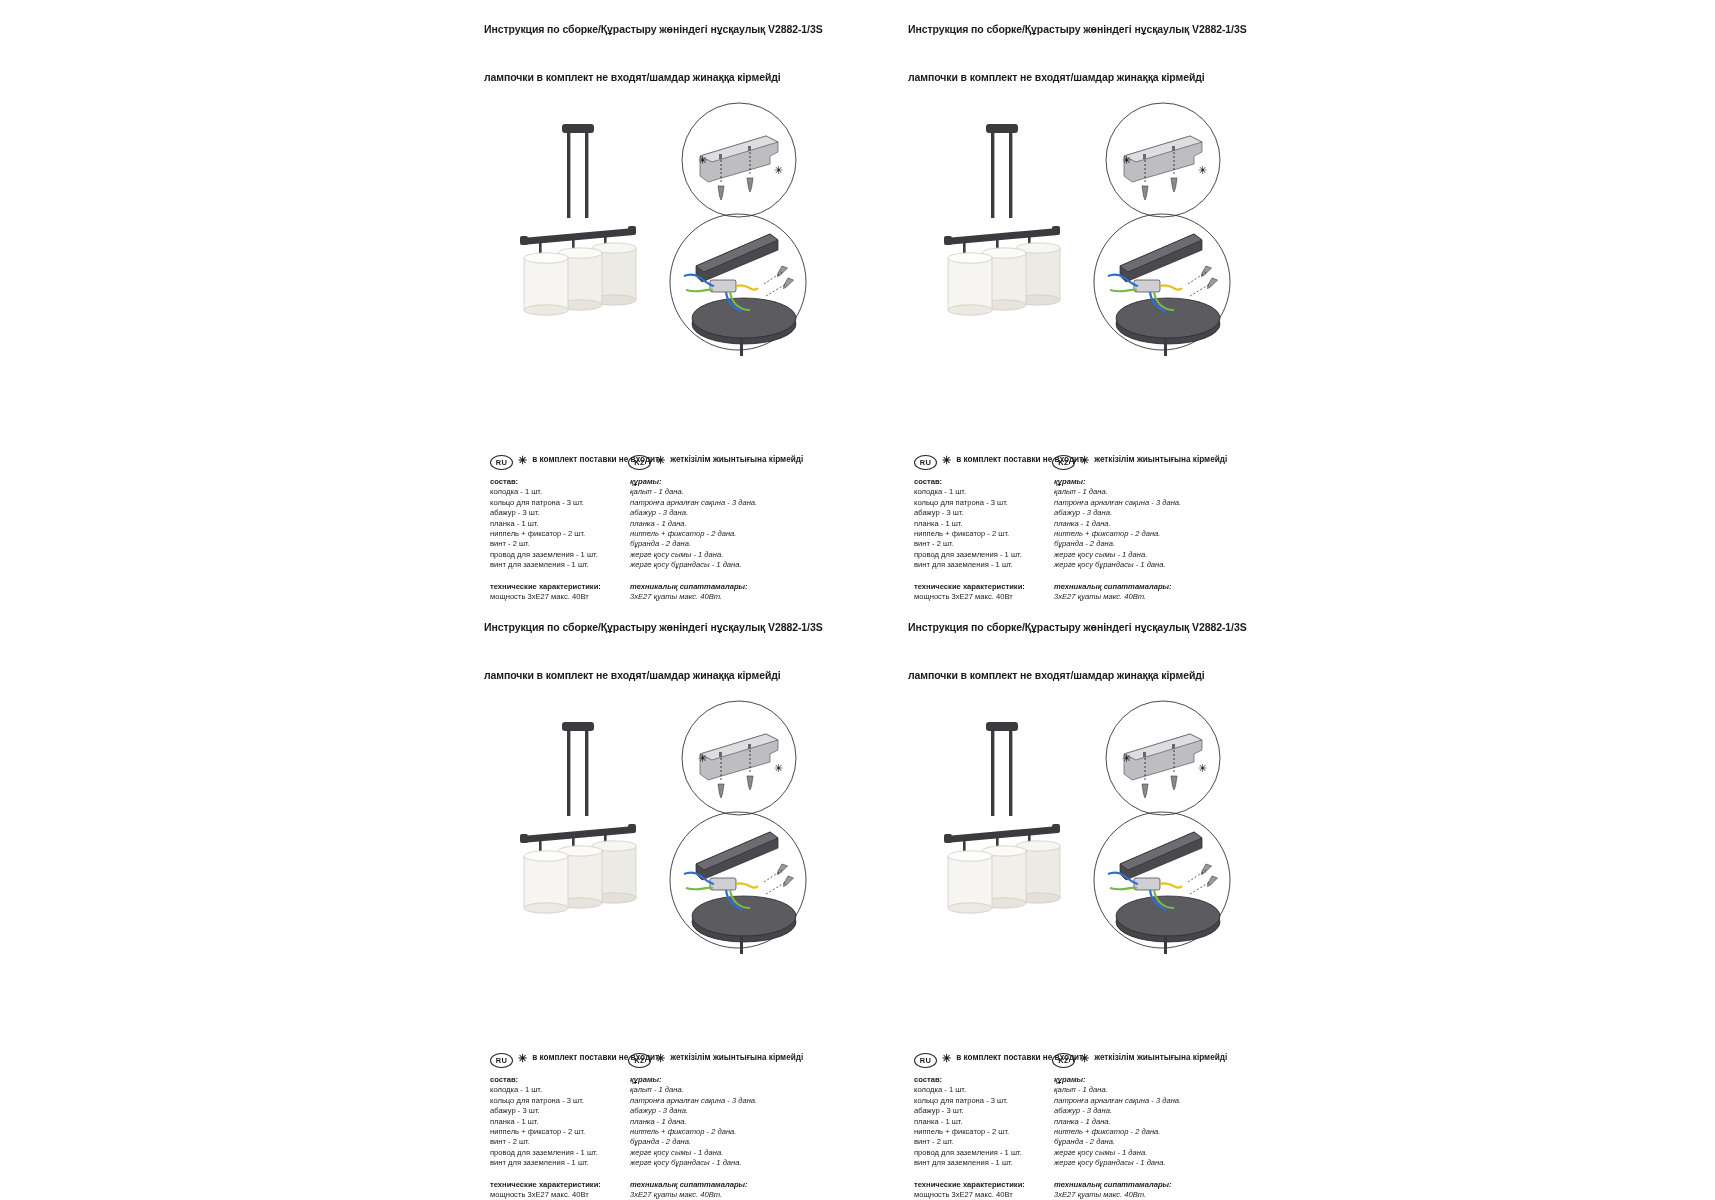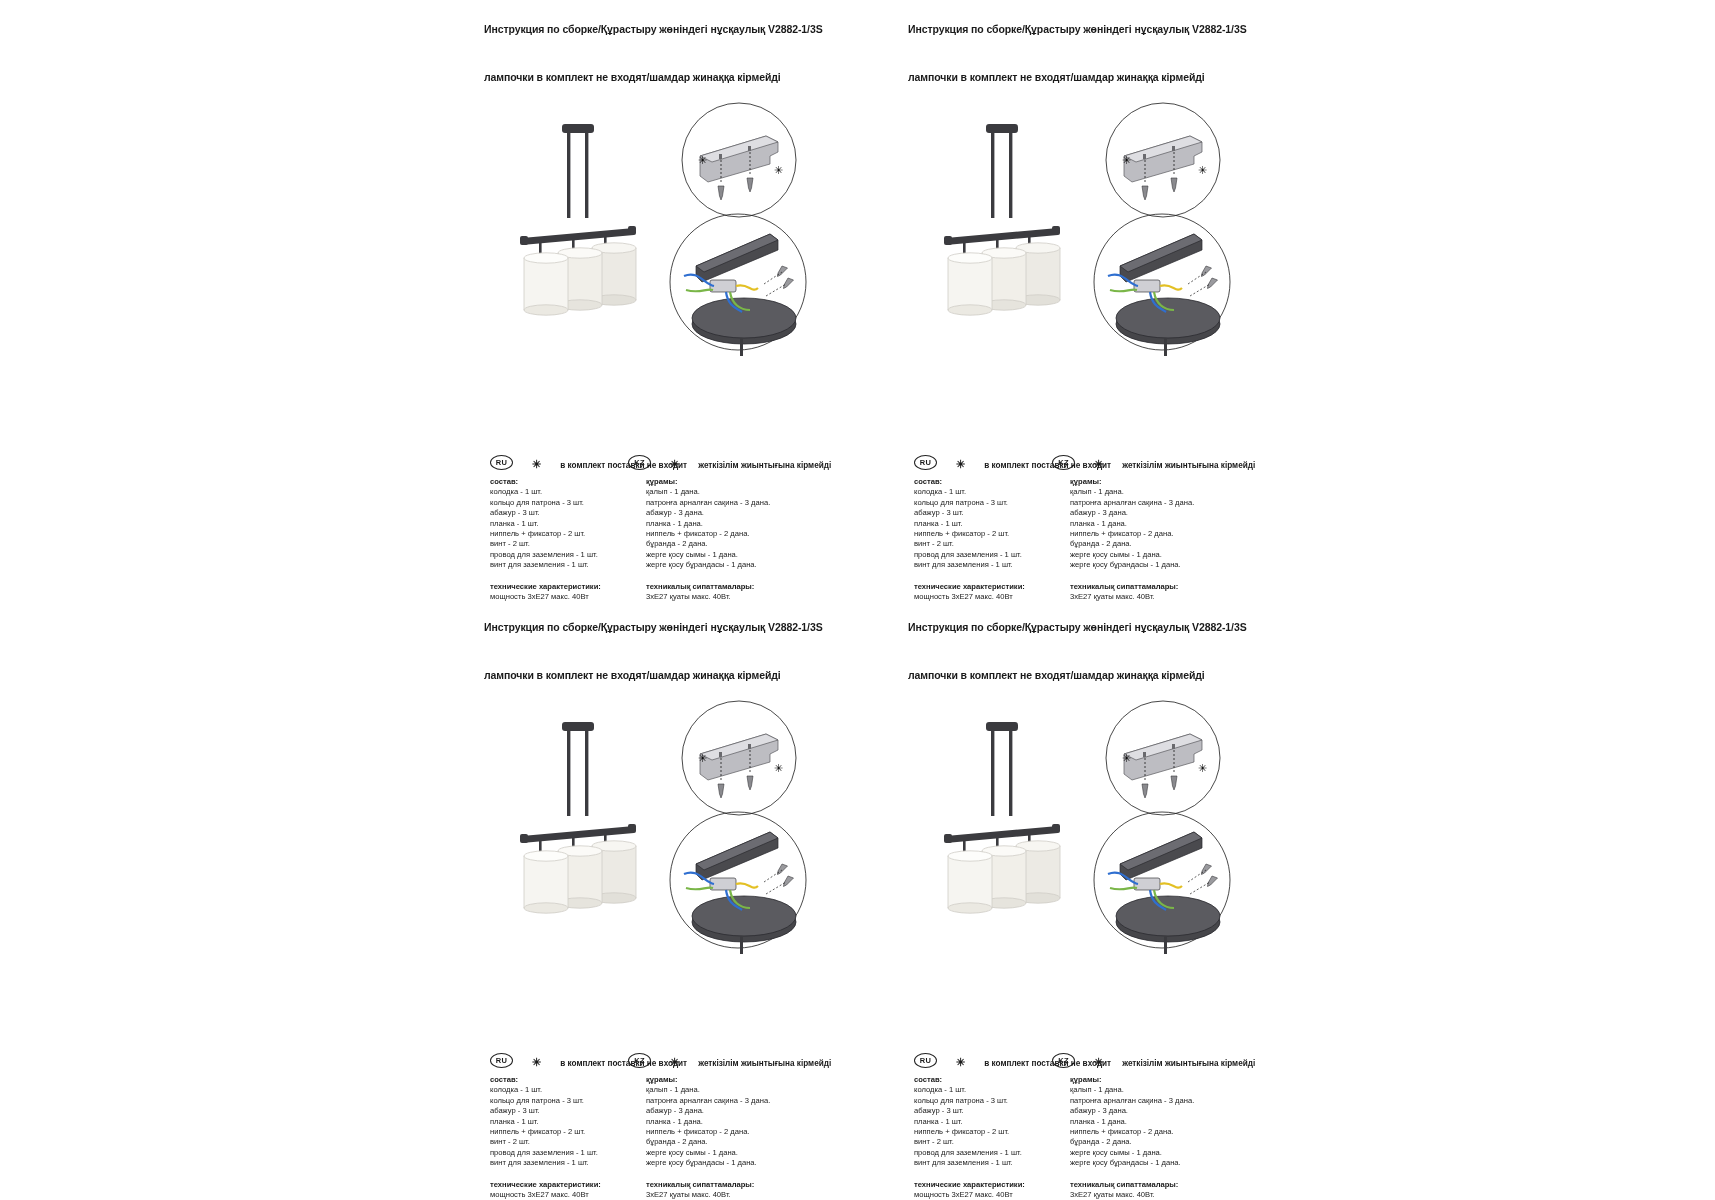--- a/index.html
+++ b/index.html
@@ -68,22 +68,22 @@
 
   
   .legend {
     position: relative;
     height: 22px;
     margin-top: 92px;
   }
   .legend .lg {
     position: absolute;
     display: flex;
-    align-items: flex-end;
-    gap: 19px;
+    align-items: flex-start;
+    gap: 5px;
     font-size: 8.2px;
     font-weight: bold;
     white-space: nowrap;
   }
   .legend .lg.ru { left: 6px; top: 0; }
   .legend .lg.kz { left: 144px; top: 0; }
   .oval {
     width: 21px; height: 13px;
     border: 1px solid #222;
     border-radius: 50%;
@@ -100,21 +100,21 @@
     height: 130px;
   }
   .col {
     position: absolute;
     top: 0;
     font-size: 7.6px;
     line-height: 10.4px;
     white-space: nowrap;
   }
   .col.left  { left: 6px; }
-  .col.right { left: 162px; }
+  .col.right { left: 146px; font-style: italic; }
   .col .hd { font-weight: bold; }
   .col ul { list-style: none; margin: 0; padding: 0; }
   .col li { white-space: nowrap; }
   .block-gap { height: 11px; }
 
   
   svg { display: block; overflow: visible; }
 </style>
 </head>
 <body>

